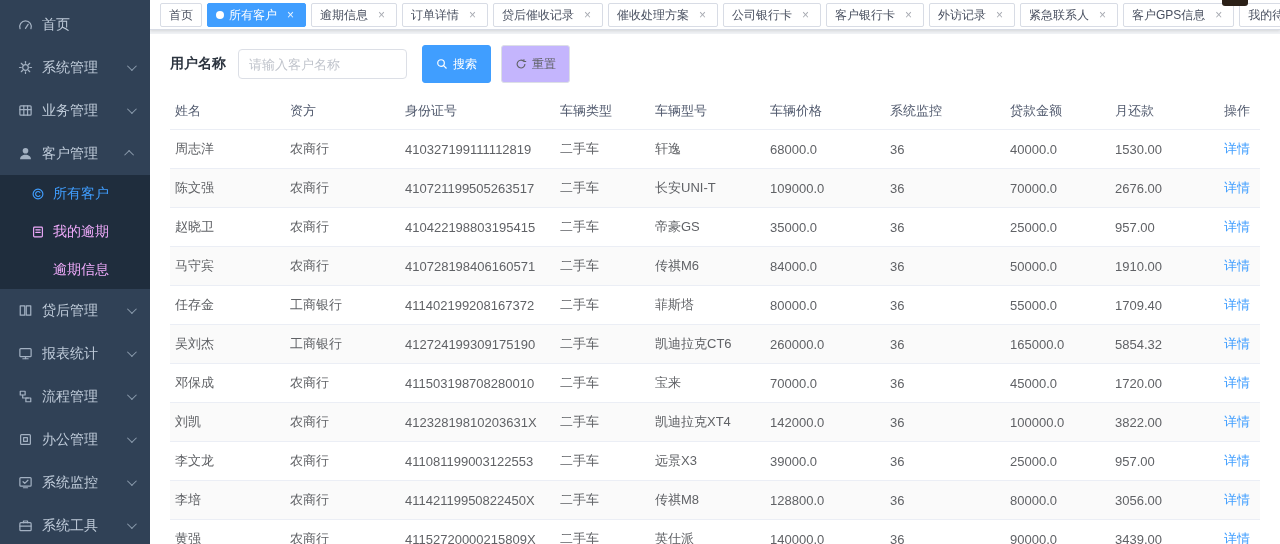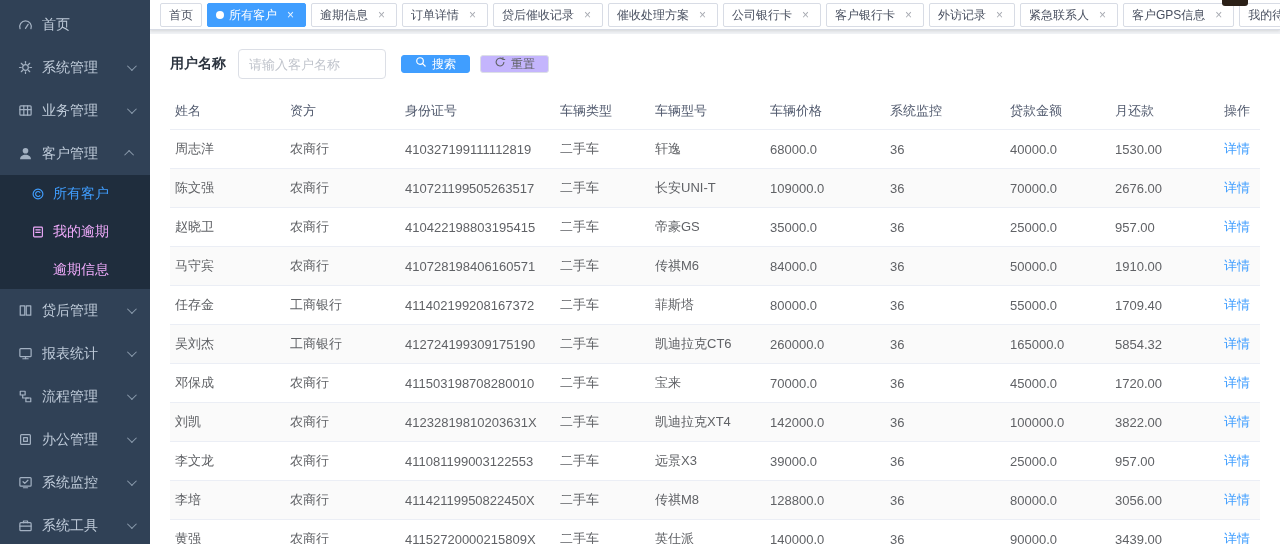--- a/index.html
+++ b/index.html
@@ -41,25 +41,25 @@
     align-items:center; justify-content:center; }
   .tag.active { background:#409eff; border-color:#409eff; color:#fff; }
   .tag.active .tclose { color:#eaf4ff; }
 
   .panel { margin-top:4px; background:#fff; height:510px; overflow:hidden;
     padding:14px 20px 0 20px; }
 
   
   .searchbar { display:flex; align-items:center; height:32px; margin-bottom:14px; }
   .searchbar .flabel { font-size:14px; font-weight:bold; color:#2d3540; margin-right:12px; }
-  .searchbar input { width:148px; height:30px; border:1px solid #dcdfe6; border-radius:4px;
+  .searchbar input { width:169px; height:30px; border:1px solid #dcdfe6; border-radius:4px;
     padding:0 10px; font-size:13px; color:#606266; outline:none;
     font-family:"Liberation Sans","DejaVu Sans",sans-serif; }
   .searchbar input::placeholder { color:#c0c4cc; }
-  .btn { display:inline-flex; gap:5px; height:18px; padding:0 13px;
+  .btn { display:inline-flex; align-items:center; gap:5px; height:38px; padding:0 13px;
     border-radius:3px; font-size:12px; cursor:pointer; border:1px solid transparent; }
   .btn-primary { background:#409eff; color:#fff; margin-left:15px; border-color:#409eff; }
   .btn-plain { background:#c4b5fd; color:#606266; border-color:#dcdfe6; margin-left:10px; }
   .btn svg { display:block; }
 
   
   table { width:100%; border-collapse:collapse; table-layout:fixed; }
   th { text-align:left; font-size:13px; font-weight:normal; color:#515a6e;
     padding:8px 0 9px 5px; border-bottom:1px solid #ebeef5; white-space:nowrap; }
   td { font-size:13px; color:#606266; padding:10px 0 10px 5px;

